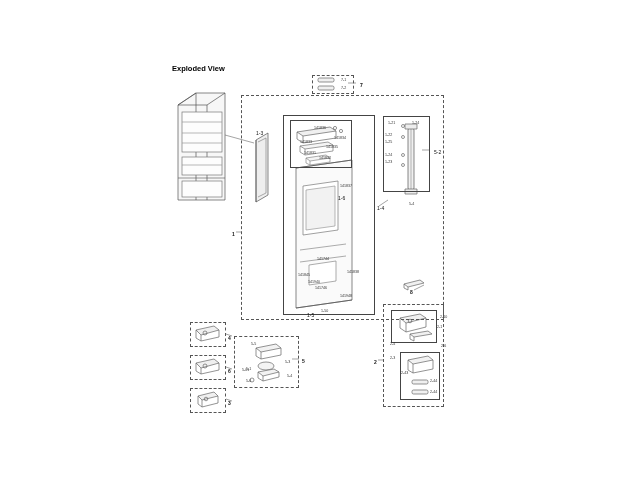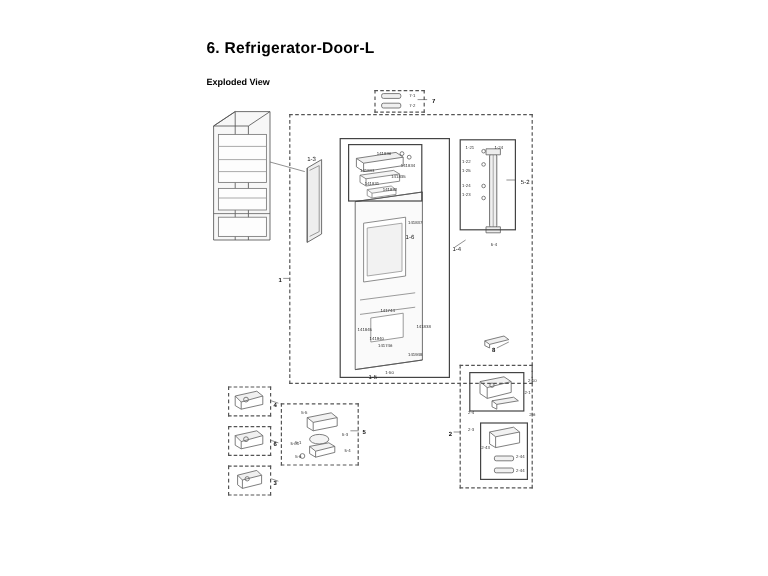--- a/index.html
+++ b/index.html
@@ -69,21 +69,20 @@
     left: 0; top: 0;
     width: 640px; height: 480px;
     pointer-events: none;
   }
 </style>
 </head>
 <body>
 
 <div id="page">
 
-  <div id="title">6.  Refrigerator-Door-L</div>
   <div id="subtitle">Exploded View</div>
 
   <svg class="art" viewBox="0 0 640 480">
     <g stroke="#555" fill="none" stroke-width="0.7">
 
       <g>
         <polygon points="178,105 196,93 225,93 225,200 178,200" fill="#f7f7f7" stroke="#555"></polygon>
         <polyline points="196,93 196,200"></polyline>
         <polyline points="178,105 196,93"></polyline>
         <polyline points="225,93 207,105 178,105"></polyline>

